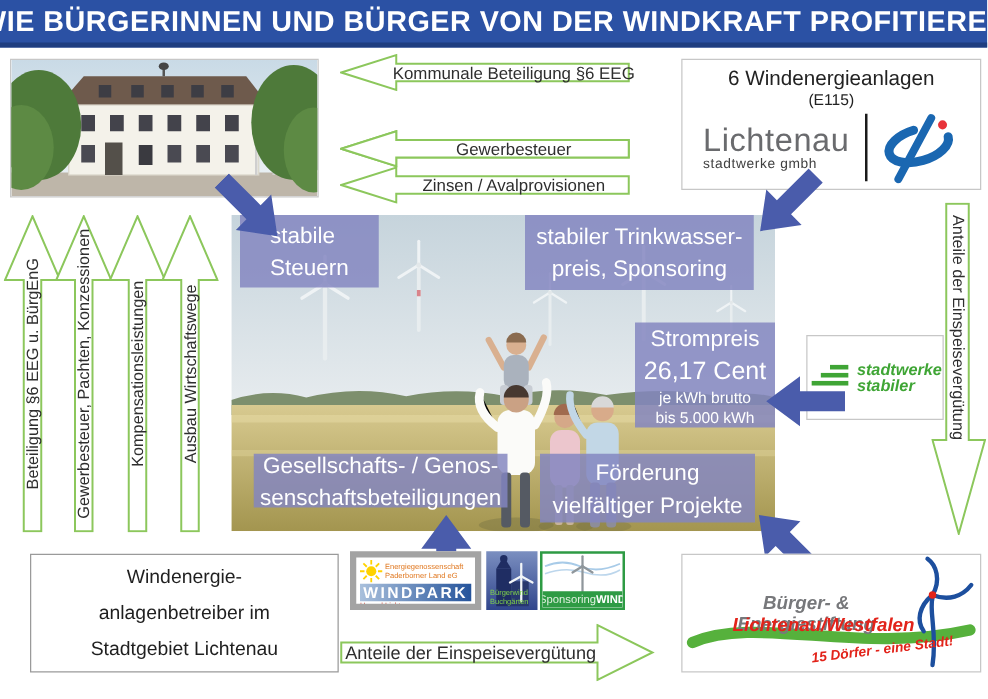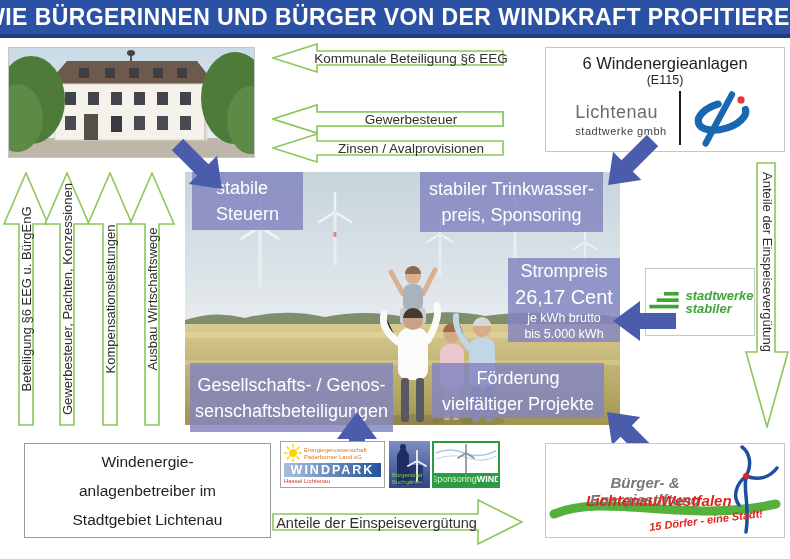--- a/index.html
+++ b/index.html
@@ -35,32 +35,32 @@
   
   .overlay{position:absolute;background:rgba(131,133,192,.84);color:#fff;display:flex;
            flex-direction:column;justify-content:center;text-align:center;line-height:26px;font-size:18px;}
   .overlay.left{align-items:flex-start;text-align:left;padding-left:24px;box-sizing:border-box;}
   .ov-small{font-size:12.5px;line-height:16px;}
   .ov-big{font-size:20px;line-height:26px;}
   
   .lich-h{margin:6px 0 0;text-align:center;font-size:16.5px;font-weight:400;color:#222;}
   .lich-s{text-align:center;font-size:12.5px;color:#222;}
   .lich-row{display:flex;align-items:center;justify-content:center;margin-top:2px;}
-  .lich-name{font-size:18px;color:#6a6b6e;letter-spacing:.5px;line-height:26px;}
+  .lich-name{font-size:26px;color:#6a6b6e;letter-spacing:.5px;line-height:26px;}
   .lich-sub{font-size:11px;color:#404040;letter-spacing:.5px;}
   .lich-div{width:2px;height:54px;background:#1a1a1a;margin:0 8px 0 12px;}
   
   .flens{display:flex;align-items:center;justify-content:center;gap:5px;height:100%;}
   .flens-txt{font-style:italic;font-weight:700;color:#3fa535;font-size:13px;line-height:13px;}
   
   .op-box{display:flex;flex-direction:column;justify-content:center;text-align:center;
           font-size:15.5px;color:#1f1f1f;line-height:29px;}
   
   .logo{position:absolute;box-sizing:border-box;overflow:hidden;}
-  .wp{border:1px solid #a3a3a3;background:#fff;padding:2px 3px;}
+  .wp{border:5px solid #a3a3a3;background:#fff;padding:2px 3px;}
   .wp-top{display:flex;align-items:flex-start;gap:2px;}
   .wp-coop{color:#e07820;font-size:6px;line-height:7px;margin-top:3px;}
   .wp-bar{background:linear-gradient(90deg,#a9c0dc,#24539b);color:#fff;font-weight:700;
           font-size:12.5px;letter-spacing:2px;text-align:center;margin-top:1px;}
   .wp-loc{color:#c0392b;font-size:6px;margin-top:1px;}
   .bw{background:linear-gradient(180deg,#7b8fc0,#30458c);}
   .bw-txt{position:absolute;left:3px;bottom:2px;color:#7fd24a;font-size:6px;line-height:7px;}
   .ww{border:2px solid #2e9b44;background:#fff;}
   .ww-bar{position:absolute;left:0;right:0;bottom:0;height:13px;background:#2e9b44;color:#fff;
           display:flex;align-items:center;justify-content:center;font-size:9px;line-height:13px;}
@@ -294,21 +294,21 @@
   <div class="overlay" style="left:420px;top:172px;width:183px;height:60px;">
     <div>stabiler Trinkwasser-</div>
     <div>preis, Sponsoring</div>
   </div>
   <div class="overlay" style="left:508px;top:258px;width:112px;height:84px;">
     <div>Strompreis</div>
     <div class="ov-big">26,17 Cent</div>
     <div class="ov-small">je kWh brutto</div>
     <div class="ov-small">bis 5.000 kWh</div>
   </div>
-  <div class="overlay" style="left:190px;top:363px;width:203px;height:69px;align-items:center;">
+  <div class="overlay" style="left:203px;top:363px;width:203px;height:43px;align-items:center;">
     <div>Gesellschafts- / Genos-</div>
     <div>senschaftsbeteiligungen</div>
   </div>
   <div class="overlay" style="left:432px;top:363px;width:172px;height:55px;">
     <div>Förderung</div>
     <div>vielfältiger Projekte</div>
   </div>
 
   <div class="wbox" style="left:645px;top:268px;width:110px;height:68px;">
     <div class="flens">

